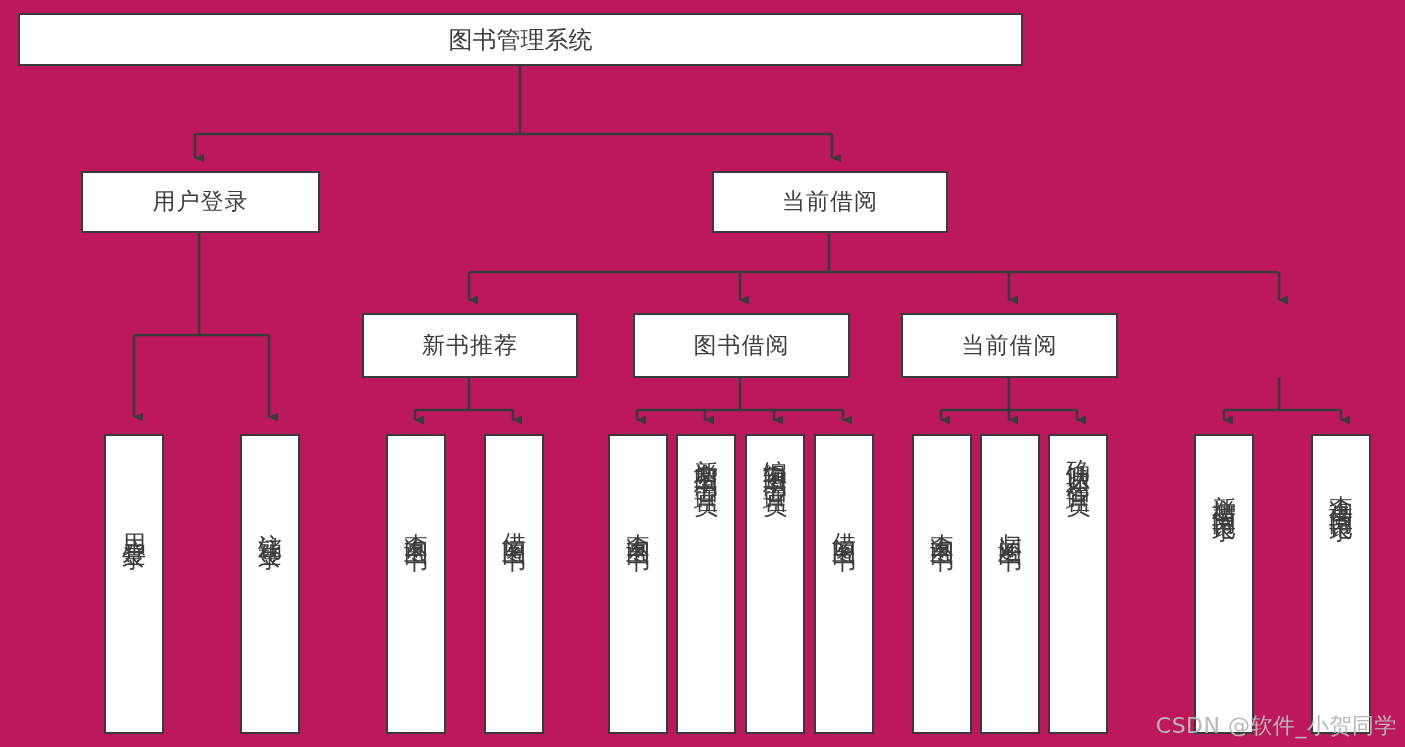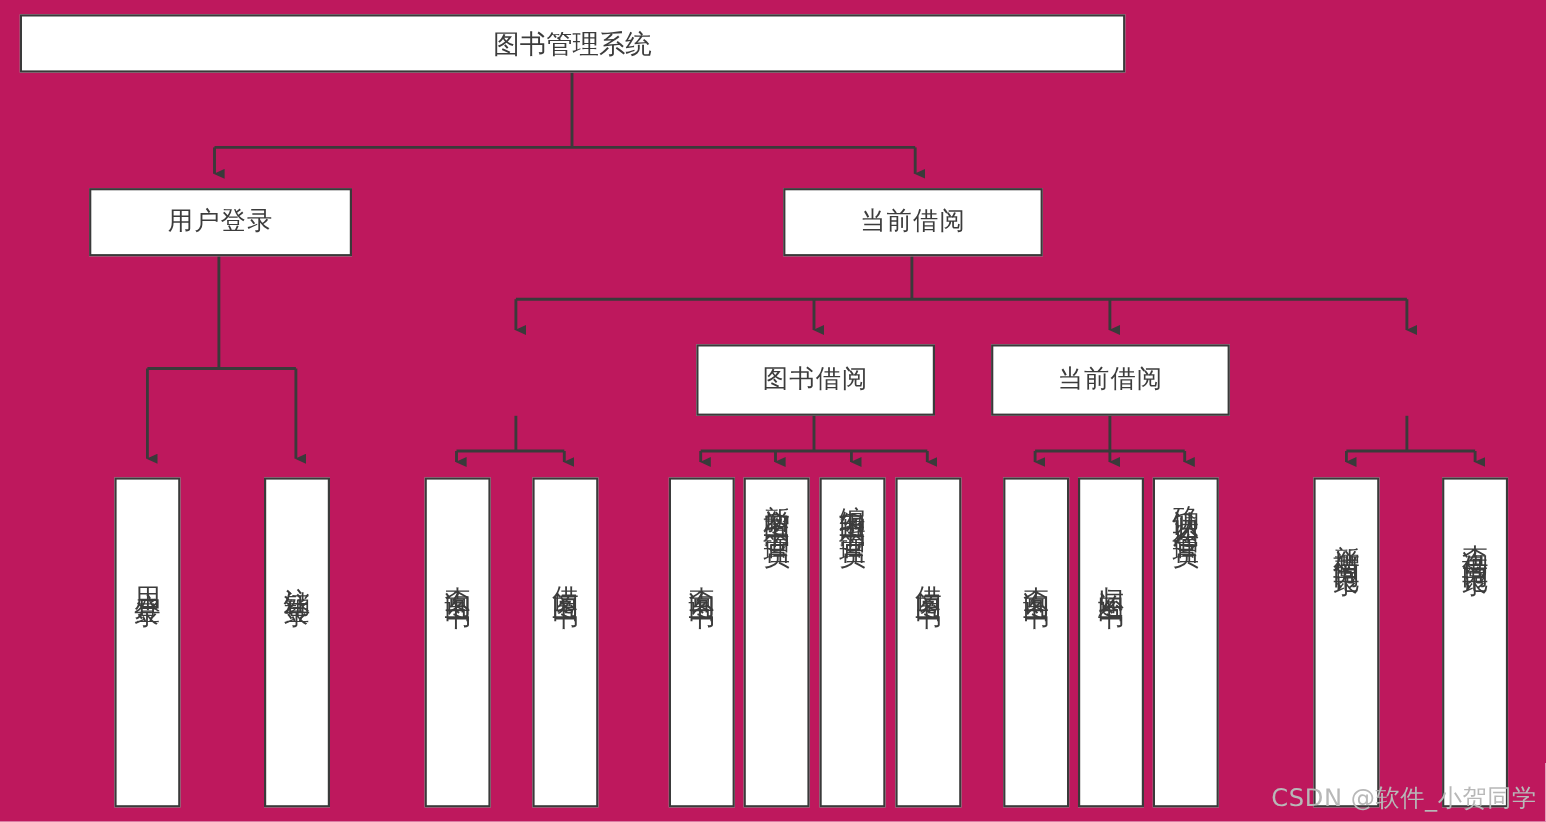--- a/index.html
+++ b/index.html
@@ -116,20 +116,21 @@
       <path d="M1341,410 L1341,420" marker-end="url(#arrow)"></path>
     </g>
   </svg>
 
   <div class="node root" style="left:18px; top:13px; width:1005px; height:53px;">图书管理系统</div>
 
   <div class="node h" style="left:81px; top:171px; width:239px; height:62px;">用户登录</div>
 
   <div class="node h" style="left:712px; top:171px; width:236px; height:62px;">当前借阅</div>
 
+  <div class="node h" style="left:362px; top:313px; width:216px; height:65px;">新书推荐</div>
 
   <div class="node h" style="left:901px; top:313px; width:217px; height:65px;">当前借阅</div>
 
   <div class="node h" style="left:633px; top:313px; width:217px; height:65px;">图书借阅</div>
 
 
   <div class="node leaf" style="left:104px; top:434px; width:60px; height:300px; padding-top:78px;">
     <span class="vtext">用户登录</span>
   </div>
 

